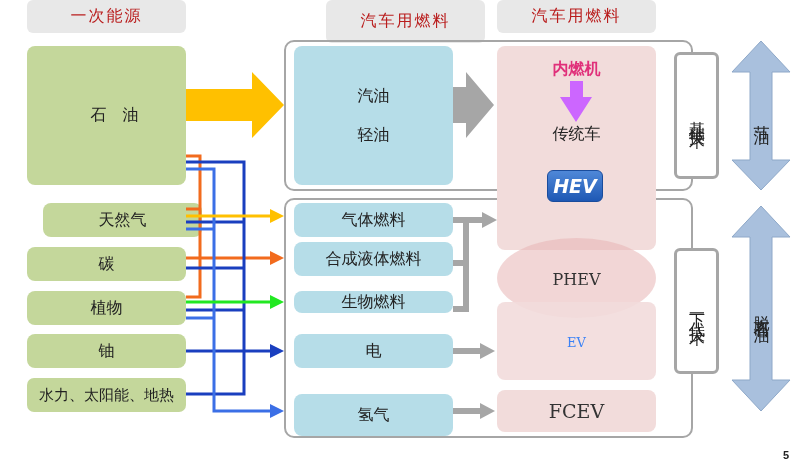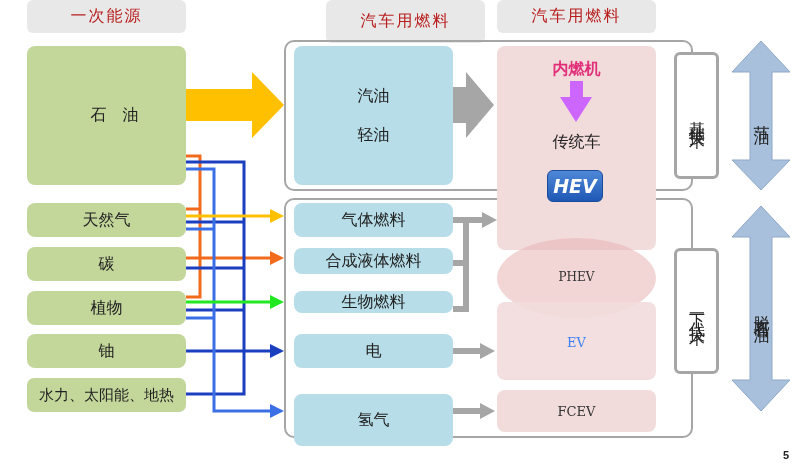--- a/index.html
+++ b/index.html
@@ -2,66 +2,66 @@
 <html><head>
 <meta charset="utf-8">
 <style>
   html,body{margin:0;padding:0;background:#ffffff;}
   body{width:800px;height:470px;position:relative;overflow:hidden;font-family:"DejaVu Serif","Liberation Serif",serif;color:#222;}
   .abs{position:absolute;box-sizing:border-box;}
   .hdr{background:#e8e8e8;border-radius:6px;display:flex;align-items:center;justify-content:center;font-size:16px;letter-spacing:2px;color:#b91c1c;}
   .src{background:#c4d79b;border-radius:8px;display:flex;align-items:center;justify-content:center;font-size:16px;color:#222;}
   .fuel{background:#b6dde8;border-radius:8px;display:flex;align-items:center;justify-content:center;font-size:16px;color:#222;}
   .group{border:2px solid #a6a6a6;border-radius:10px;background:transparent;}
-  .drive{background:#f2dcdb;border-radius:8px;display:flex;align-items:center;justify-content:center;font-size:13px;color:#333;}
+  .drive{background:#f2dcdb;border-radius:8px;display:flex;align-items:center;justify-content:center;font-size:19px;color:#333;}
   .vtech{background:#fff;border:3px solid #a6a6a6;border-radius:6px;display:flex;align-items:center;justify-content:center;writing-mode:vertical-rl;font-size:16px;letter-spacing:4px;color:#222;}
   .vlabel{writing-mode:vertical-rl;font-size:16px;letter-spacing:4px;color:#222;display:flex;align-items:center;justify-content:center;}
   svg{position:absolute;left:0;top:0;}
   .hev{background:linear-gradient(#4f88d8,#1e58b4);border:1px solid #1a4c9c;border-radius:6px;color:#fff;font-family:"DejaVu Sans","Liberation Sans",sans-serif;font-weight:bold;font-size:19px;display:flex;align-items:center;justify-content:center;font-style:italic;}
   .ice{color:#e0307a;font-size:16px;font-weight:bold;}
   .pagenum{font-family:"Liberation Sans",sans-serif;font-weight:bold;font-size:11px;color:#222;}
 </style>
 </head>
 <body>
 
 <div class="abs hdr" style="left:27px;top:0;width:159px;height:33px;">一次能源</div>
 <div class="abs hdr" style="left:294px;top:0;width:159px;height:43px;margin-left:32px;">汽车用燃料</div>
 <div class="abs hdr" style="left:497px;top:0;width:159px;height:33px;">汽车用燃料</div>
 
 <div class="abs group" style="left:284px;top:40px;width:409px;height:151px;"></div>
 <div class="abs group" style="left:284px;top:198px;width:409px;height:240px;"></div>
 
 <div class="abs drive" style="left:497px;top:46px;width:159px;height:204px;"></div>
 <div class="abs" style="left:497px;top:238px;width:159px;height:80px;border-radius:50%;background:rgba(232,180,180,0.55);"></div>
 <div class="abs drive" style="left:497px;top:302px;width:159px;height:78px;background:rgba(242,220,219,0.9);"></div>
-<div class="abs" style="left:497px;top:270px;width:159px;text-align:center;font-size:12px;color:#333;">PHEV</div>
+<div class="abs" style="left:497px;top:270px;width:159px;text-align:center;font-size:16px;color:#333;">PHEV</div>
 <div class="abs" style="left:497px;top:335px;width:159px;text-align:center;font-size:13px;color:#3b82f6;">EV</div>
 <div class="abs drive" style="left:497px;top:390px;width:159px;height:42px;">FCEV</div>
 
 <div class="abs ice" style="left:497px;top:59px;width:159px;text-align:center;">内燃机</div>
-<div class="abs" style="left:497px;top:132px;width:159px;text-align:center;font-size:16px;color:#222;">传统车</div>
+<div class="abs" style="left:497px;top:124px;width:159px;text-align:center;font-size:16px;color:#222;">传统车</div>
 <div class="abs hev" style="left:547px;top:170px;width:56px;height:32px;">HEV</div>
 
 <div class="abs src" style="left:27px;top:46px;width:159px;height:139px;padding-left:16px;">石　油</div>
-<div class="abs src" style="left:27px;top:203px;width:159px;height:34px;">天然气</div>
+<div class="abs src" style="left:43px;top:203px;width:159px;height:34px;">天然气</div>
 <div class="abs src" style="left:27px;top:247px;width:159px;height:34px;">碳</div>
 <div class="abs src" style="left:27px;top:291px;width:159px;height:34px;">植物</div>
 <div class="abs src" style="left:27px;top:334px;width:159px;height:34px;">铀</div>
 <div class="abs src" style="left:27px;top:378px;width:159px;height:34px;font-size:15px;border-radius:7px;">水力、太阳能、地热</div>
 
 <div class="abs fuel" style="left:294px;top:46px;width:159px;height:139px;flex-direction:column;">
   <div style="margin-bottom:18px;">汽油</div>
   <div>轻油</div>
 </div>
 
 <div class="abs fuel" style="left:294px;top:203px;width:159px;height:34px;">气体燃料</div>
-<div class="abs fuel" style="left:294px;top:248px;width:159px;height:26px;">合成液体燃料</div>
+<div class="abs fuel" style="left:294px;top:242px;width:159px;height:34px;">合成液体燃料</div>
 <div class="abs fuel" style="left:294px;top:291px;width:159px;height:22px;">生物燃料</div>
 <div class="abs fuel" style="left:294px;top:334px;width:159px;height:34px;">电</div>
-<div class="abs fuel" style="left:294px;top:394px;width:159px;height:52px;">氢气</div>
+<div class="abs fuel" style="left:294px;top:394px;width:159px;height:42px;">氢气</div>
 
 <div class="abs vtech" style="left:674px;top:52px;width:45px;height:127px;">基础技术</div>
 <div class="abs vtech" style="left:674px;top:248px;width:45px;height:126px;">下一代技术</div>
 
 <svg width="800" height="470">
 
   <polygon points="186,89 252,89 252,72 284,105 252,138 252,121 186,121" fill="#ffc000"></polygon>
 
   <polygon points="453,87 466,87 466,72 494,105 466,138 466,123 453,123" fill="#a6a6a6"></polygon>
 

